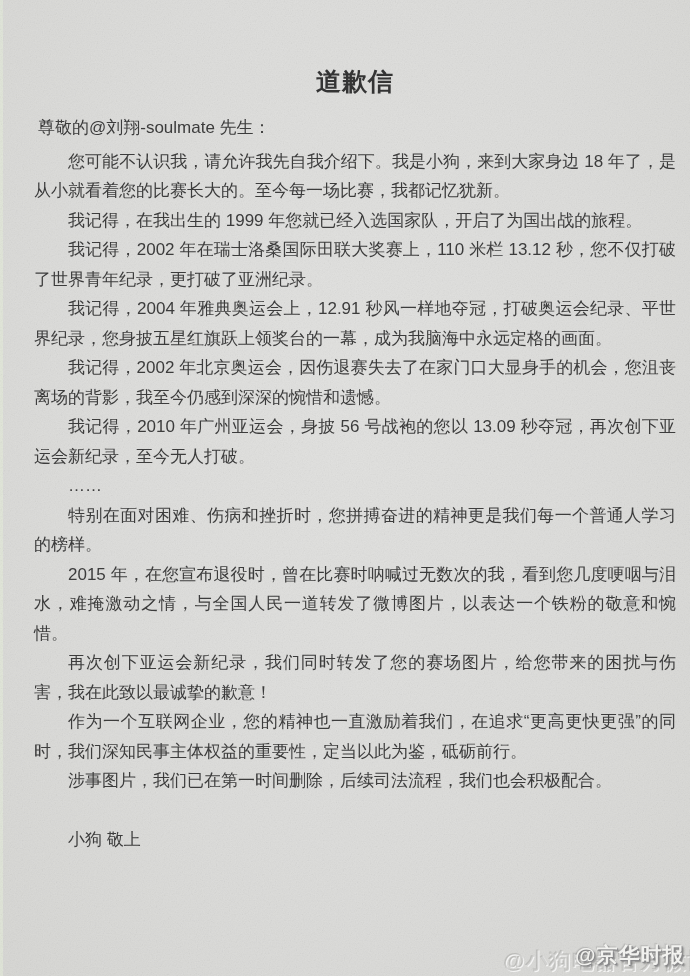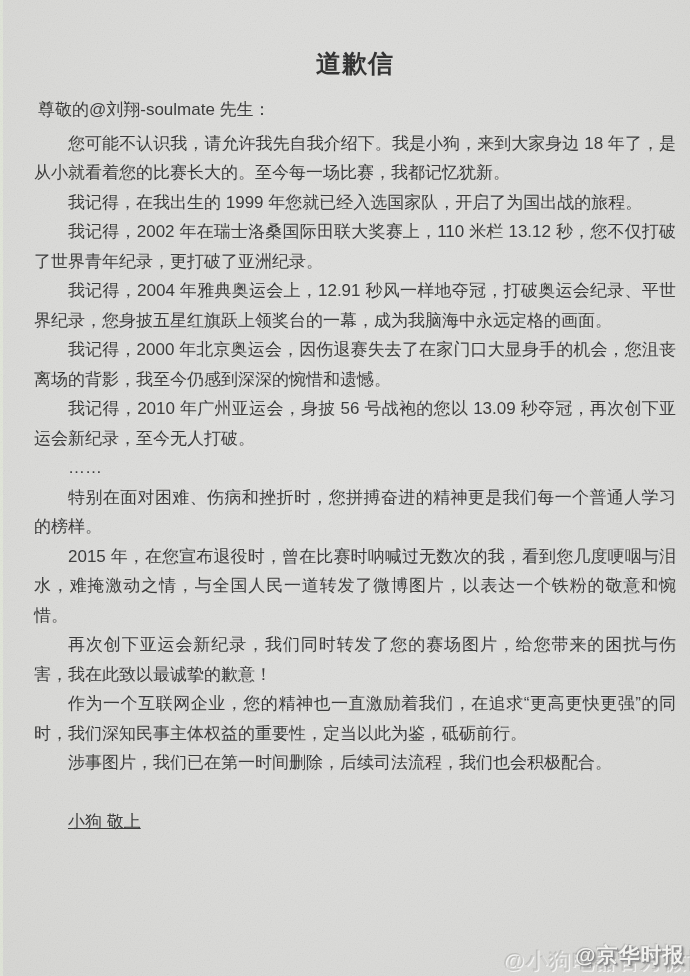--- a/index.html
+++ b/index.html
@@ -27,21 +27,21 @@
     opacity: .7;
   }
   .noise {
     position: absolute;
     left: 0; top: 0;
     pointer-events: none;
   }
   .letter {
     position: absolute;
     left: 34px;
-    top: 48px;
+    top: 66px;
     width: 642px;
   }
   .letter-title {
     margin: 0 0 17px 0;
     font-size: 25px;
     line-height: 30px;
     font-weight: bold;
     text-align: center;
     letter-spacing: 1px;
     color: #343434;
@@ -57,21 +57,20 @@
     line-height: 29.5px;
     text-indent: 2em;
     text-align: justify;
     text-justify: inter-ideograph;
   }
   .signature {
     margin: 29.5px 0 0 0;
     font-size: 17px;
     line-height: 29.5px;
     text-indent: 2em;
-    text-decoration: underline;
   }
   .wm {
     position: absolute;
     white-space: nowrap;
     font-weight: bold;
     pointer-events: none;
   }
   .wm-official {
     left: 503px;
     top: 946px;
@@ -110,21 +109,21 @@
 
   <div class="letter">
     <h1 class="letter-title">道歉信</h1>
 
     <p class="salutation">尊敬的@刘翔-soulmate 先生：</p>
 
     <p class="para">您可能不认识我，请允许我先自我介绍下。我是小狗，来到大家身边 18 年了，是从小就看着您的比赛长大的。至今每一场比赛，我都记忆犹新。</p>
     <p class="para">我记得，在我出生的 1999 年您就已经入选国家队，开启了为国出战的旅程。</p>
     <p class="para">我记得，2002 年在瑞士洛桑国际田联大奖赛上，110 米栏 13.12 秒，您不仅打破了世界青年纪录，更打破了亚洲纪录。</p>
     <p class="para">我记得，2004 年雅典奥运会上，12.91 秒风一样地夺冠，打破奥运会纪录、平世界纪录，您身披五星红旗跃上领奖台的一幕，成为我脑海中永远定格的画面。</p>
-    <p class="para">我记得，2000 年北京奥运会，因伤退赛失去了在家门口大显身手的机会，您沮丧离场的背影，我至今仍感到深深的惋惜和遗憾。</p>
+    <p class="para">我记得，2002 年北京奥运会，因伤退赛失去了在家门口大显身手的机会，您沮丧离场的背影，我至今仍感到深深的惋惜和遗憾。</p>
     <p class="para">我记得，2010 年广州亚运会，身披 56 号战袍的您以 13.09 秒夺冠，再次创下亚运会新纪录，至今无人打破。</p>
     <p class="para">……</p>
     <p class="para">特别在面对困难、伤病和挫折时，您拼搏奋进的精神更是我们每一个普通人学习的榜样。</p>
     <p class="para">2015 年，在您宣布退役时，曾在比赛时呐喊过无数次的我，看到您几度哽咽与泪水，难掩激动之情，与全国人民一道转发了微博图片，以表达一个铁粉的敬意和惋惜。</p>
     <p class="para">再次创下亚运会新纪录，我们同时转发了您的赛场图片，给您带来的困扰与伤害，我在此致以最诚挚的歉意！</p>
     <p class="para">作为一个互联网企业，您的精神也一直激励着我们，在追求“更高更快更强”的同时，我们深知民事主体权益的重要性，定当以此为鉴，砥砺前行。</p>
     <p class="para">涉事图片，我们已在第一时间删除，后续司法流程，我们也会积极配合。</p>
 
     <p class="signature">小狗 敬上</p>
   </div>

